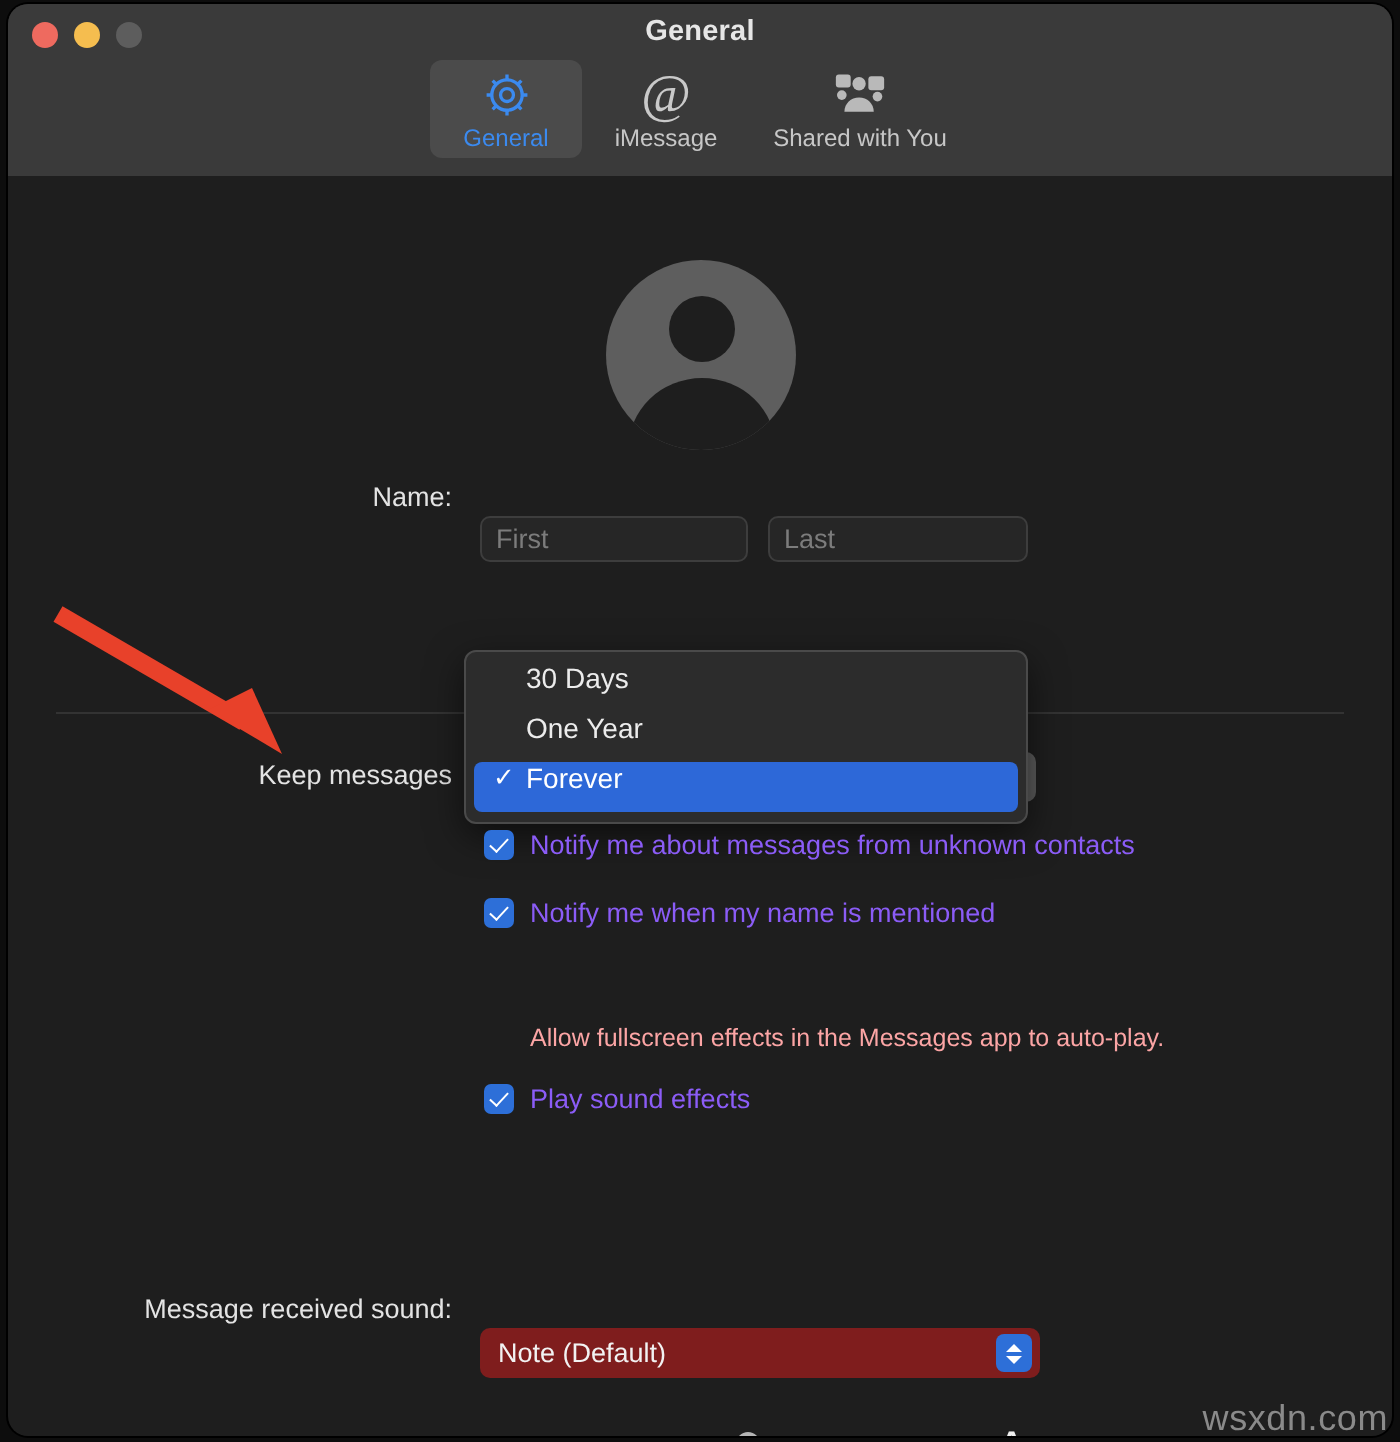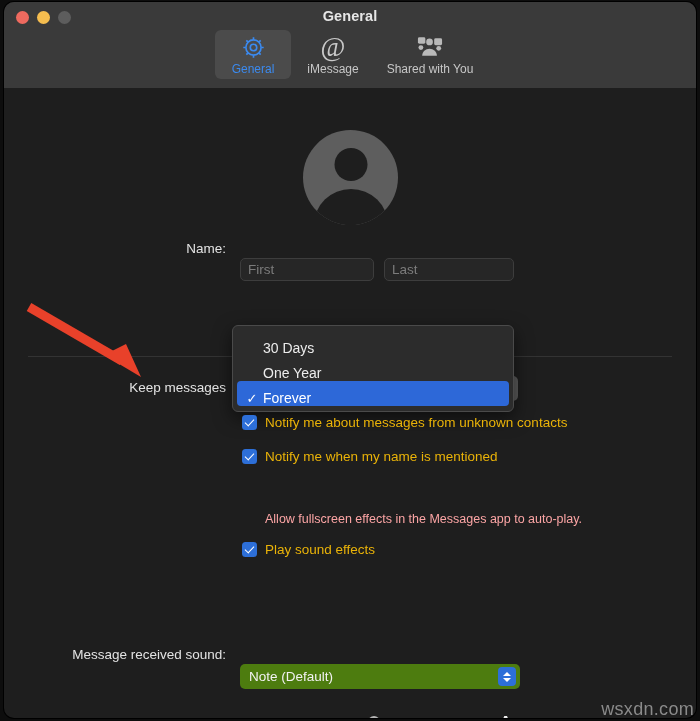--- a/index.html
+++ b/index.html
@@ -217,21 +217,21 @@
     background: #2c2c2c;
     border: 1px solid #4a4a4a;
     border-radius: 6px;
     padding: 5px 4px;
     box-shadow: 0 6px 18px rgba(0,0,0,0.55);
     box-sizing: border-box;
   }
   .menu-item {
     height: 25px;
     display: flex;
-    align-items: flex-end;
+    align-items: flex-start;
     border-radius: 4px;
     font-size: 14px;
     color: #ececec;
     padding-left: 4px;
     cursor: default;
   }
   .menu-item .check {
     width: 22px;
     text-align: center;
     font-size: 13px;
@@ -266,39 +266,39 @@
     left: 4.6px;
     top: 1.8px;
     width: 4px;
     height: 8px;
     border: solid #ffffff;
     border-width: 0 1.9px 1.9px 0;
     transform: rotate(43deg);
   }
   .cb-text {
     font-size: 13.5px;
-    color: #eab308;
+    color: #8b5cf6;
     white-space: nowrap;
   }
   .hint-text {
     position: absolute;
     left: 261px;
     font-size: 12.5px;
     color: #fca5a5;
     white-space: nowrap;
   }
 
   
   .sound-button {
     position: absolute;
     left: 236px;
     top: 576px;
     width: 280px;
     height: 25px;
-    background: #4d7c0f;
+    background: #7f1d1d;
     border-radius: 5px;
     display: flex;
     align-items: center;
   }
   .sound-button .sb-text {
     font-size: 13.5px;
     color: #f2f2f2;
     padding-left: 9px;
   }
   .stepper {

